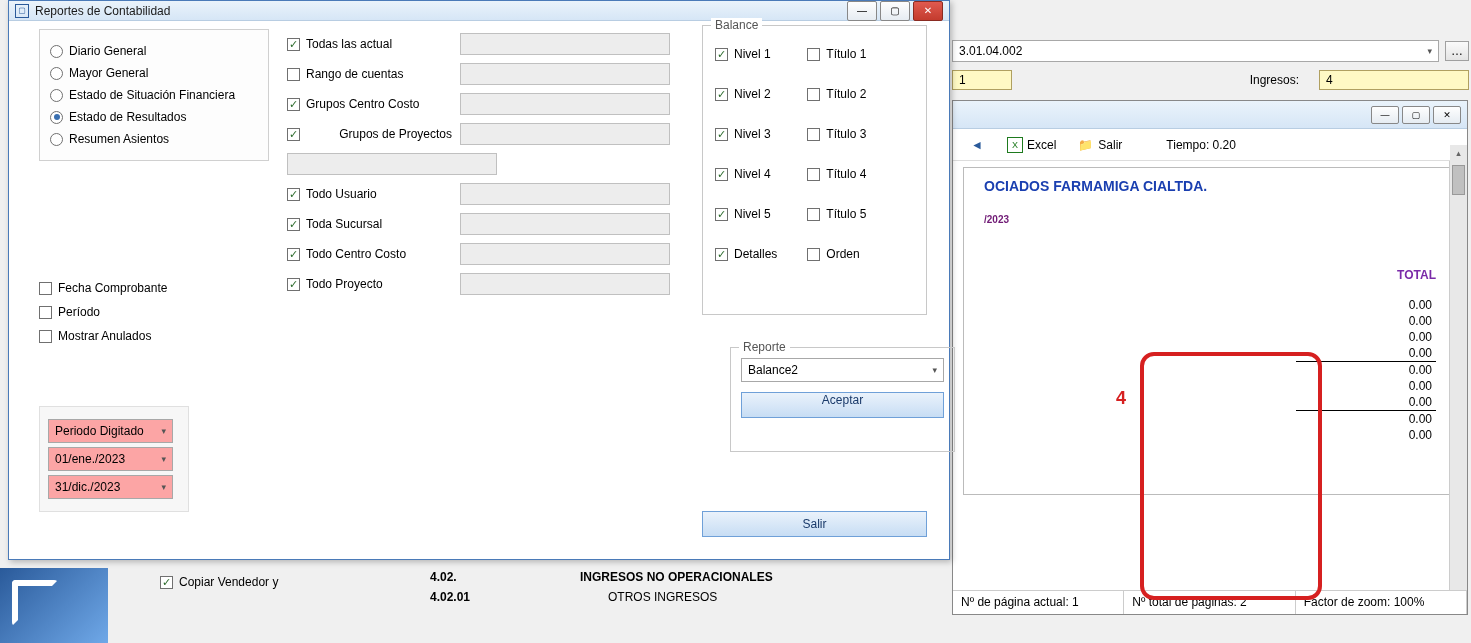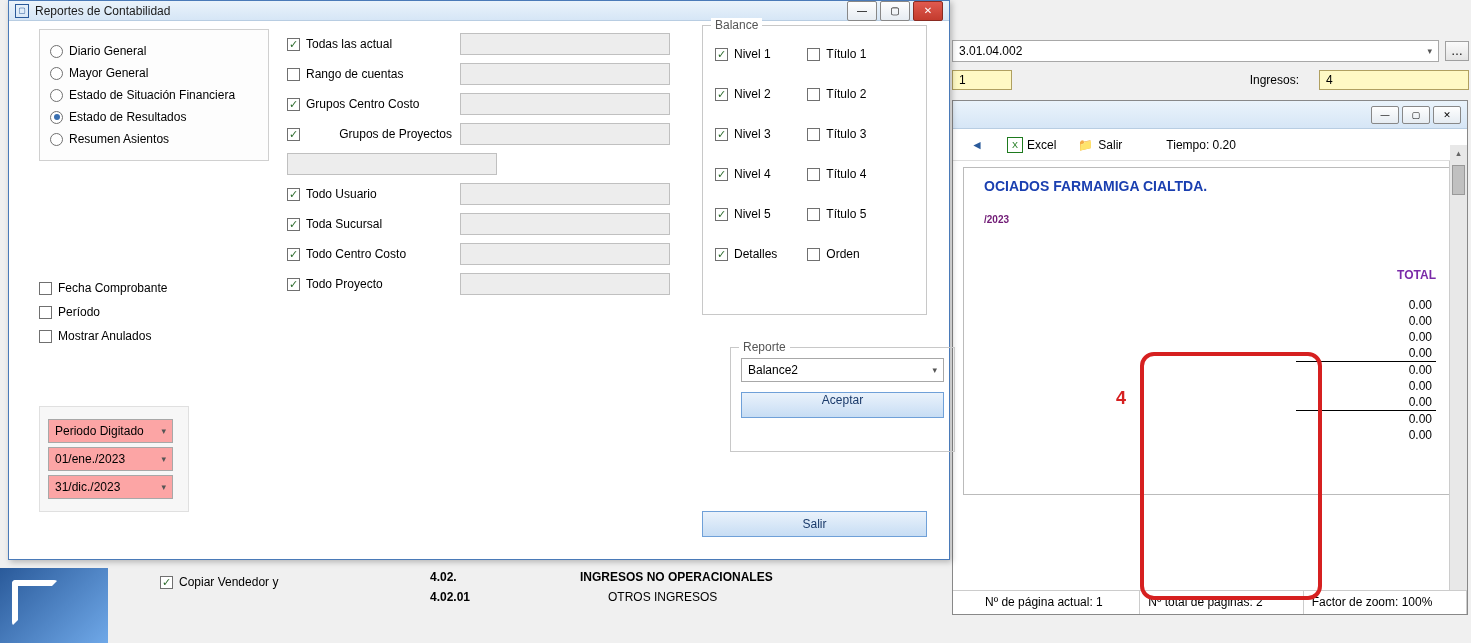--- a/index.html
+++ b/index.html
@@ -139,21 +139,21 @@
   .ico.back{color:#2a5a9a;}
   .ico.excel{color:#1e7a1e;border:1px solid #1e7a1e;font-size:9px;padding:1px;}
   .ico.folder{color:#d8a020;}
   .report-page{ margin:6px 10px; background:#fff; border:1px solid #bbb; height:328px; padding:10px 20px; position:relative; overflow:hidden;}
   .report-title{color:#1a3fb0;font-weight:bold; font-size:14px;}
   .report-sub{color:#701a75;font-weight:bold;margin-top:20px;font-size:10px;}
   .totals-col{ position:absolute; right:20px; top:100px; width:140px; text-align:right; }
   .total-head{ color:#7a2aa8; font-weight:bold; margin-bottom:15px;}
   .tval{ padding:1px 4px; }
   .tval.uline{ border-top:1px solid #000; }
-  .statusbar{position:absolute;bottom:0;left:0;right:0;height:24px;display:flex;border-top:1px solid #ccc;padding-left:24px;}
+  .statusbar{position:absolute;bottom:0;left:0;right:0;height:24px;display:flex;border-top:1px solid #ccc;}
   .statusbar > div{flex:1;border-right:1px solid #ccc;padding:4px 8px;}
   .scrollbar-v{position:absolute;right:0;top:60px;bottom:24px;width:18px;background:#e8e8e8;border-left:1px solid #ccc;}
   .scrollbar-v .thumb{position:absolute;top:4px;left:2px;right:2px;height:30px;background:#c0c0c0;border:1px solid #999;}
   .scrollbar-v::before{content:"▴";position:absolute;top:-16px;left:0;right:0;text-align:center;font-size:9px;color:#666;background:#e8e8e8;height:16px;line-height:16px;}
 
   
   .top-strip{ position:absolute; left:952px; top:40px; right:2px; height:55px; }
   .yellow-field{background:#fff9c4;border:1px solid #b0a060;height:20px;display:flex;align-items:center;padding:0 6px;}
   .flex-row{display:flex;align-items:center;gap:6px;}
 

